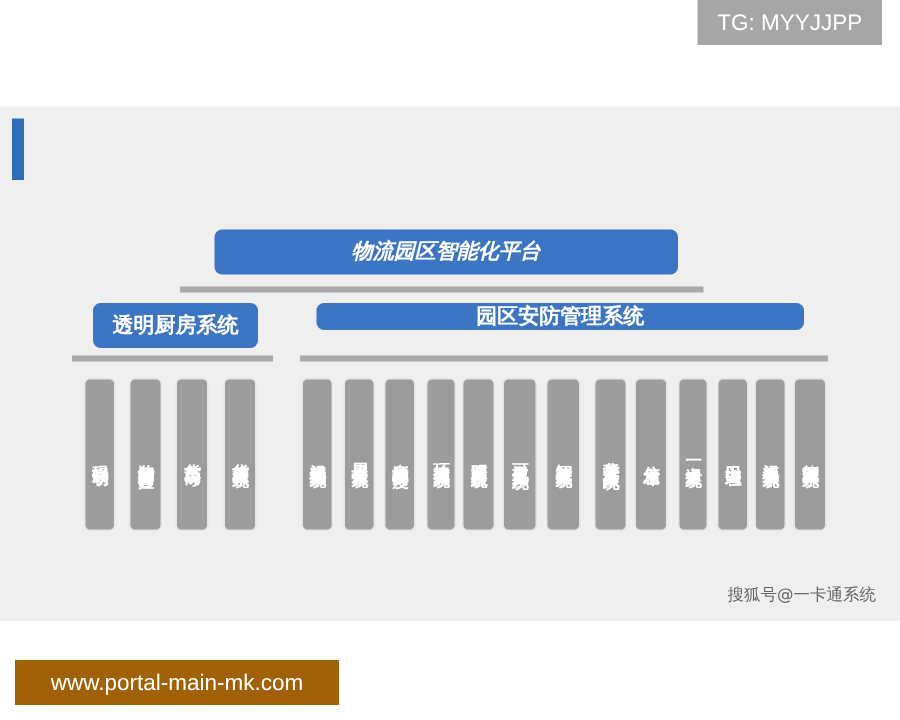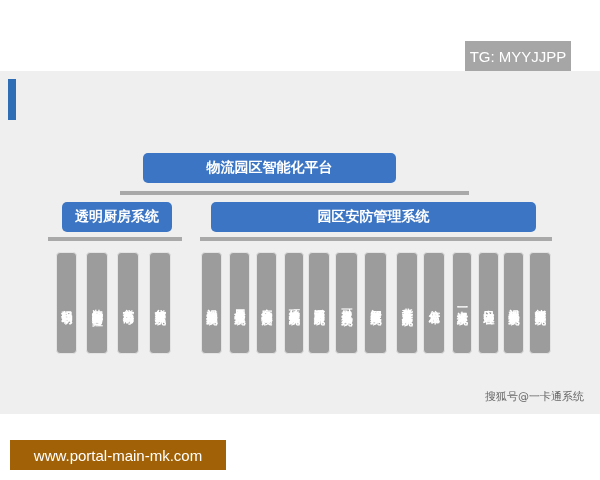--- a/index.html
+++ b/index.html
@@ -2,25 +2,24 @@
 <html><head>
   <meta charset="utf-8">
   <style>
     html, body { margin: 0; padding: 0; }
     body {
       width: 600px; height: 480px; position: relative; overflow: hidden;
       background: #ffffff;
       font-family: "DejaVu Sans", "Liberation Sans", sans-serif;
     }
     .watermark-tg {
-      position: absolute; left: 465px; top: 0; width: 106px; height: 30px;
+      position: absolute; left: 465px; top: 0; width: 123px; height: 30px;
       background: #a6a6a6; color: #ffffff; font-size: 15px;
       display: flex; align-items: center; justify-content: center;
       font-family: "Liberation Sans", sans-serif;
-      margin-top: 41px;
     }
     .slide {
       position: absolute; left: 0; top: 71px; width: 600px; height: 343px;
       background: #efeff0;
     }
     .title-bar {
       position: absolute; left: 8px; top: 8px; width: 8px; height: 41px;
       background: #2f6db4;
     }
     .title {
@@ -57,29 +56,29 @@
     }
   </style>
 </head>
 <body>
 
 <div class="watermark-tg">TG: MYYJJPP</div>
 
 <div class="slide">
   <div class="title-bar"></div>
 
-  <div class="box-blue" style="left:143px; top:82px; width:253px; height:30px;">
+  <div class="box-blue" style="left:143px; top:82px; width:309px; height:30px;font-style:italic;">
     <span>物流园区智能化平台</span>
   </div>
   <div class="shelf" style="left:120px; top:120px; width:349px;"></div>
 
   <div class="box-blue" style="left:62px; top:131px; width:110px; height:30px;">
     <span>透明厨房系统</span>
   </div>
-  <div class="box-blue" style="left:211px; top:131px; width:325px; height:30px;">
+  <div class="box-blue" style="left:211px; top:131px; width:325px; height:18px;">
     <span>园区安防管理系统</span>
   </div>
 
   <div class="shelf" style="left:48px; top:166px; width:134px;"></div>
   <div class="shelf" style="left:200px; top:166px; width:352px;"></div>
 
   <div class="pillar" style="left:56px; width:21px;">
       <span>扫码联动</span>
     </div>
   <div class="pillar" style="left:86px; width:22px;">

